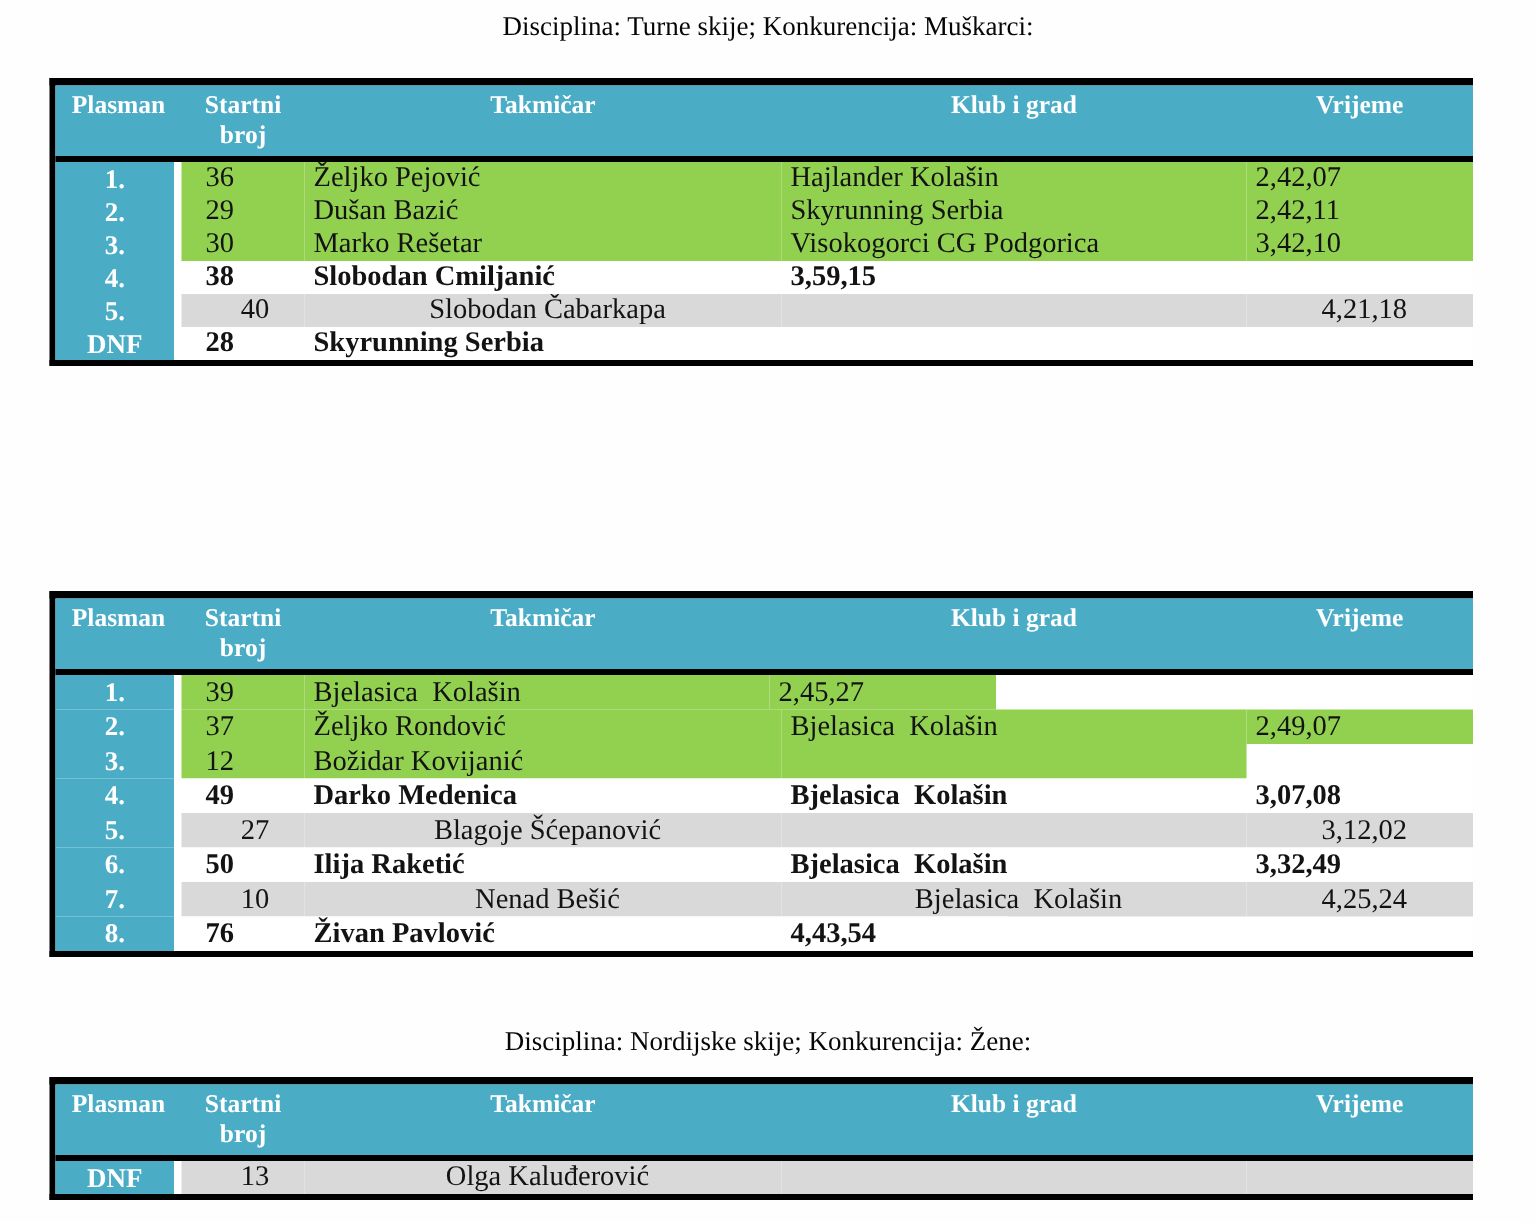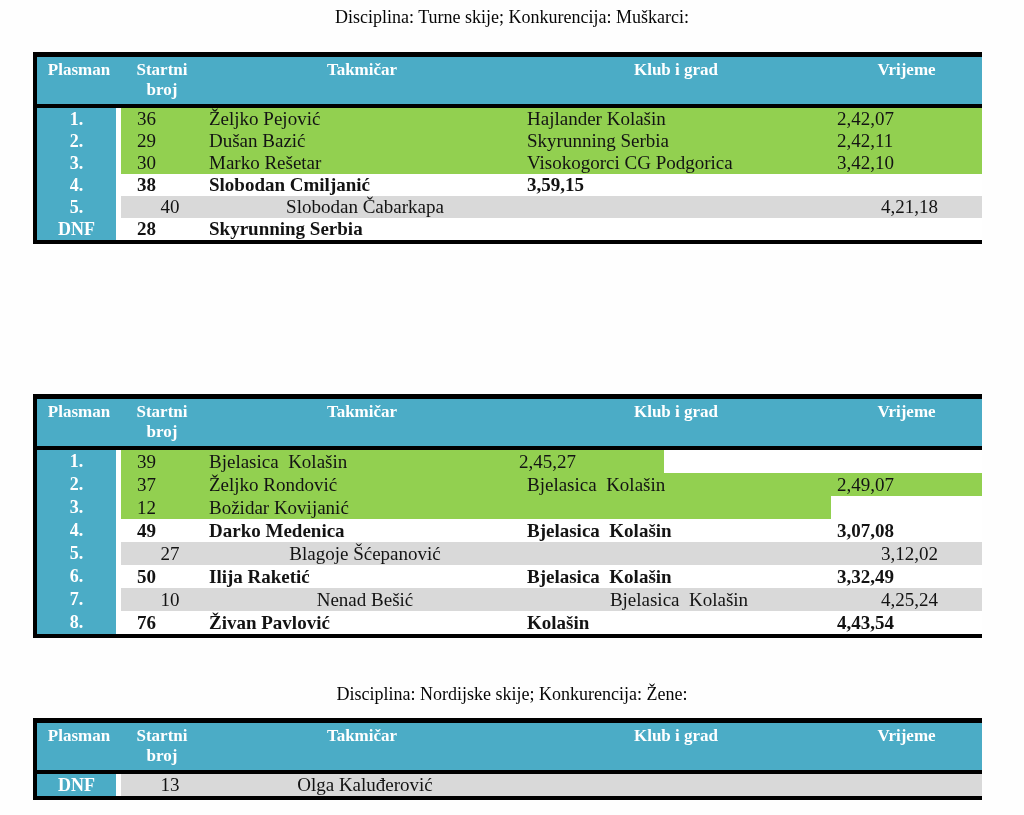--- a/index.html
+++ b/index.html
@@ -188,21 +188,20 @@
           <div class="cell broj">10</div>
           <div class="cell takmicar">Nenad Bešić</div>
           <div class="cell klub">Bjelasica  Kolašin</div>
           <div class="cell vrijeme">4,25,24</div>
         </div>
         <div class="row white">
           <div class="plasman">8.</div>
           <div class="gap"></div>
           <div class="cell broj">76</div>
           <div class="cell takmicar">Živan Pavlović</div>
-          <div class="cell klub">Kolašin</div>
           <div class="cell vrijeme">4,43,54</div>
         </div>
       </div>
   </div>
 
   <div class="title" id="title-3">Disciplina: Nordijske skije; Konkurencija: Žene:</div>
 
   <div class="rtable" id="table-3">
     <div class="thead">
       <div class="hcell h-plasman">Plasman</div>

